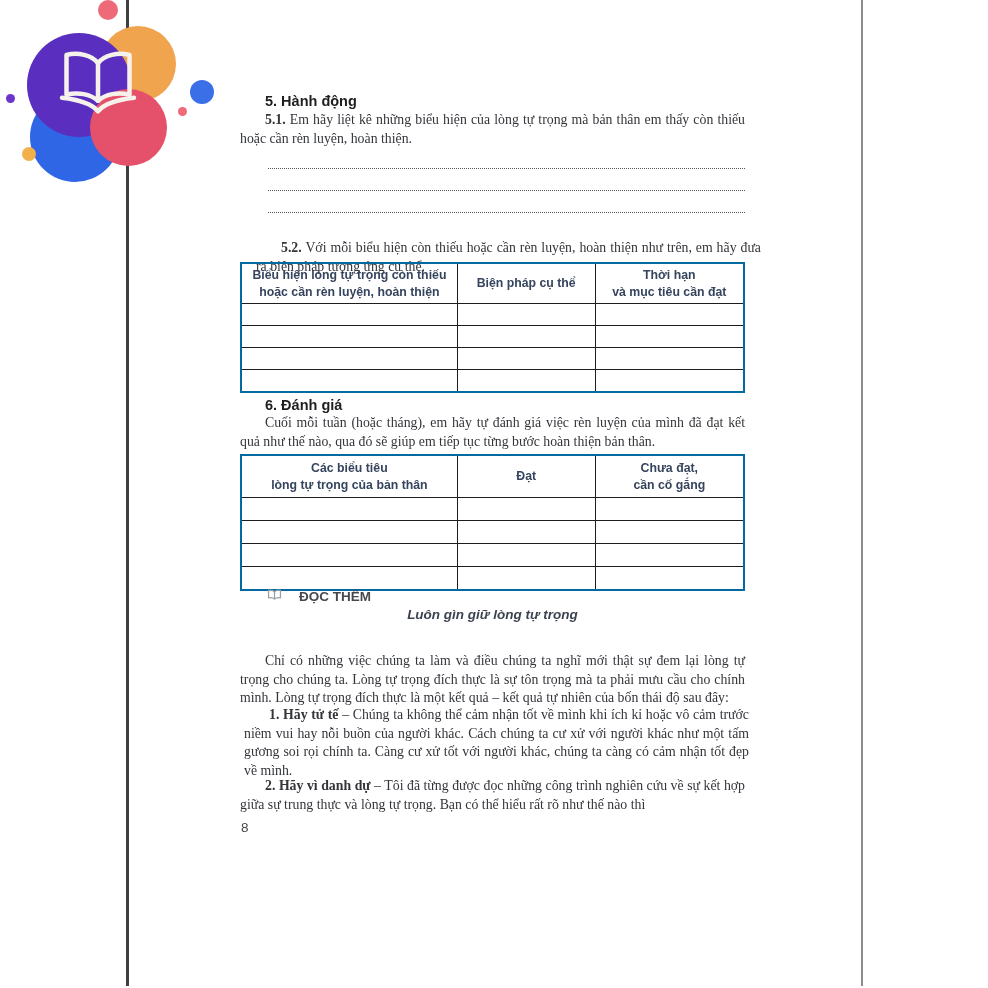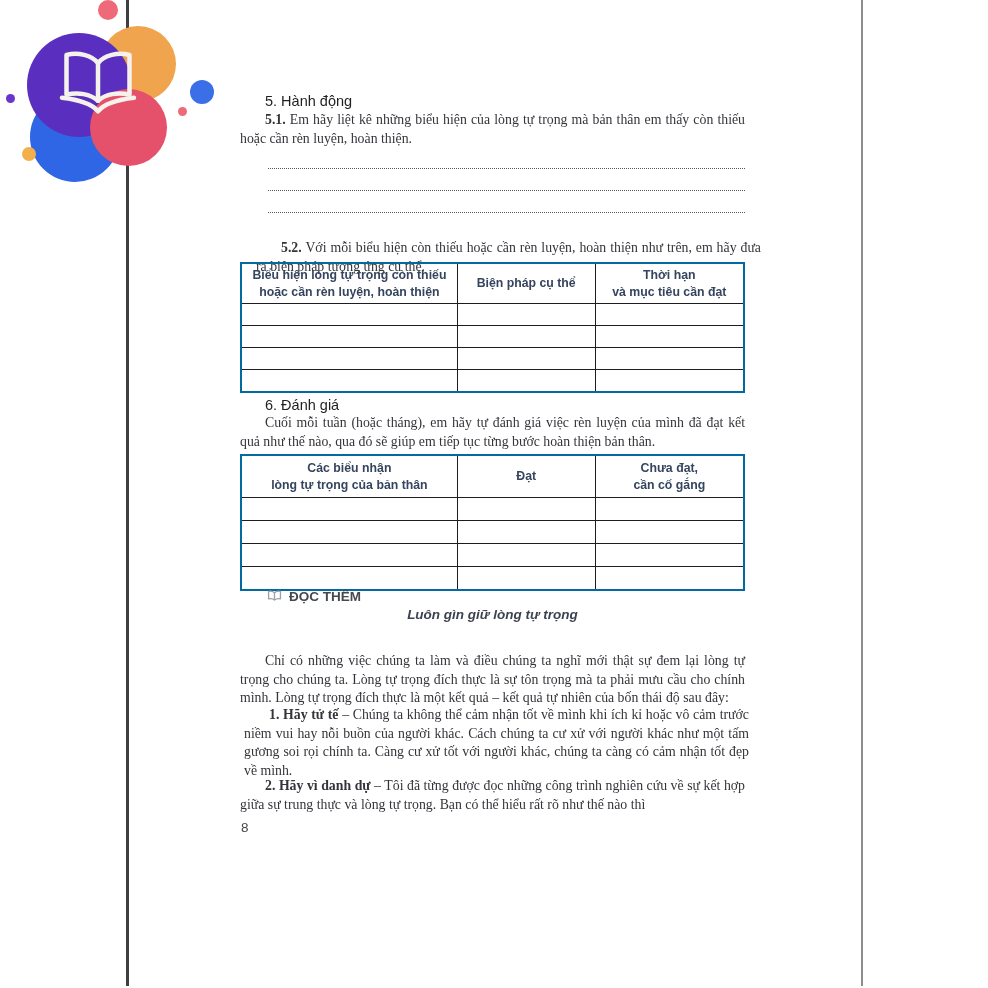--- a/index.html
+++ b/index.html
@@ -9,36 +9,36 @@
   
   .edge{position:absolute;top:0;height:986px;}
   .edge-left{left:126px;width:2.5px;background:#3f3f41;}
   .edge-right{left:861px;width:2px;background:#8d8d8f;}
   
   .circle{position:absolute;border-radius:50%;}
   .wordmark{position:absolute;left:2px;top:174px;width:226px;
             font-family:"Liberation Serif", serif;font-weight:bold;font-size:20px;
             letter-spacing:1.5px;color:#c5242f;white-space:nowrap;}
   
-  .h-sans{position:absolute;font-family:"Liberation Sans", sans-serif;font-weight:normal;
+  .h-sans{position:absolute;font-family:"Liberation Sans", sans-serif;font-weight:bold;
           font-size:14.5px;color:#1f1f22;}
   .para{position:absolute;left:240px;width:505px;font-size:13.8px;line-height:18.6px;
         color:#33353a;text-align:justify;text-indent:25px;}
   .para b{font-weight:bold;}
   .dotline{position:absolute;left:268px;width:477px;height:0;border-top:1.6px dotted #565656;}
   table{border-collapse:collapse;table-layout:fixed;width:505px;border:2px solid #0369a1;}
   th,td{border:1.6px solid #1d1d1f;}
   th{font-family:"Liberation Sans", sans-serif;font-weight:bold;font-size:12.3px;
      color:#36455e;text-align:center;vertical-align:middle;white-space:pre-line;
      line-height:1.35;padding:3px 4px;}
   .t1 td{height:19px;}
   .t2 td{height:20px;}
   .t1 th{height:33px;}
   .t2 th{height:35px;}
-  .read-label{position:absolute;left:266px;top:589px;display:flex;align-items:center;gap:6px;
+  .read-label{position:absolute;left:266px;top:589px;display:flex;align-items:flex-start;gap:16px;
               font-family:"Liberation Sans", sans-serif;font-weight:bold;font-size:13.5px;
               color:#45494e;}
   .read-title{position:absolute;left:240px;top:607px;width:505px;text-align:center;
               font-family:"Liberation Sans", sans-serif;font-weight:bold;font-style:italic;
               font-size:13.5px;color:#3c4350;}
   .pagenum{position:absolute;left:241px;top:820px;font-family:"Liberation Sans", sans-serif;
            font-size:13.5px;color:#47484c;}
 </style>
 </head>
 <body>
@@ -124,21 +124,21 @@
 
   <div class="abs" style="left:240px;top:454px;">
     <table class="t2">
       <colgroup>
           <col style="width:43%">
           <col style="width:27.4%">
           <col style="width:29.6%">
         </colgroup>
       <thead>
         <tr>
-          <th>Các biểu nhận
+          <th>Các biểu tiêu
 lòng tự trọng của bản thân</th>
           <th>Đạt</th>
           <th>Chưa đạt,
 cần cố gắng</th>
         </tr>
       </thead>
       <tbody>
         <tr>
             <td></td>
             <td></td>

